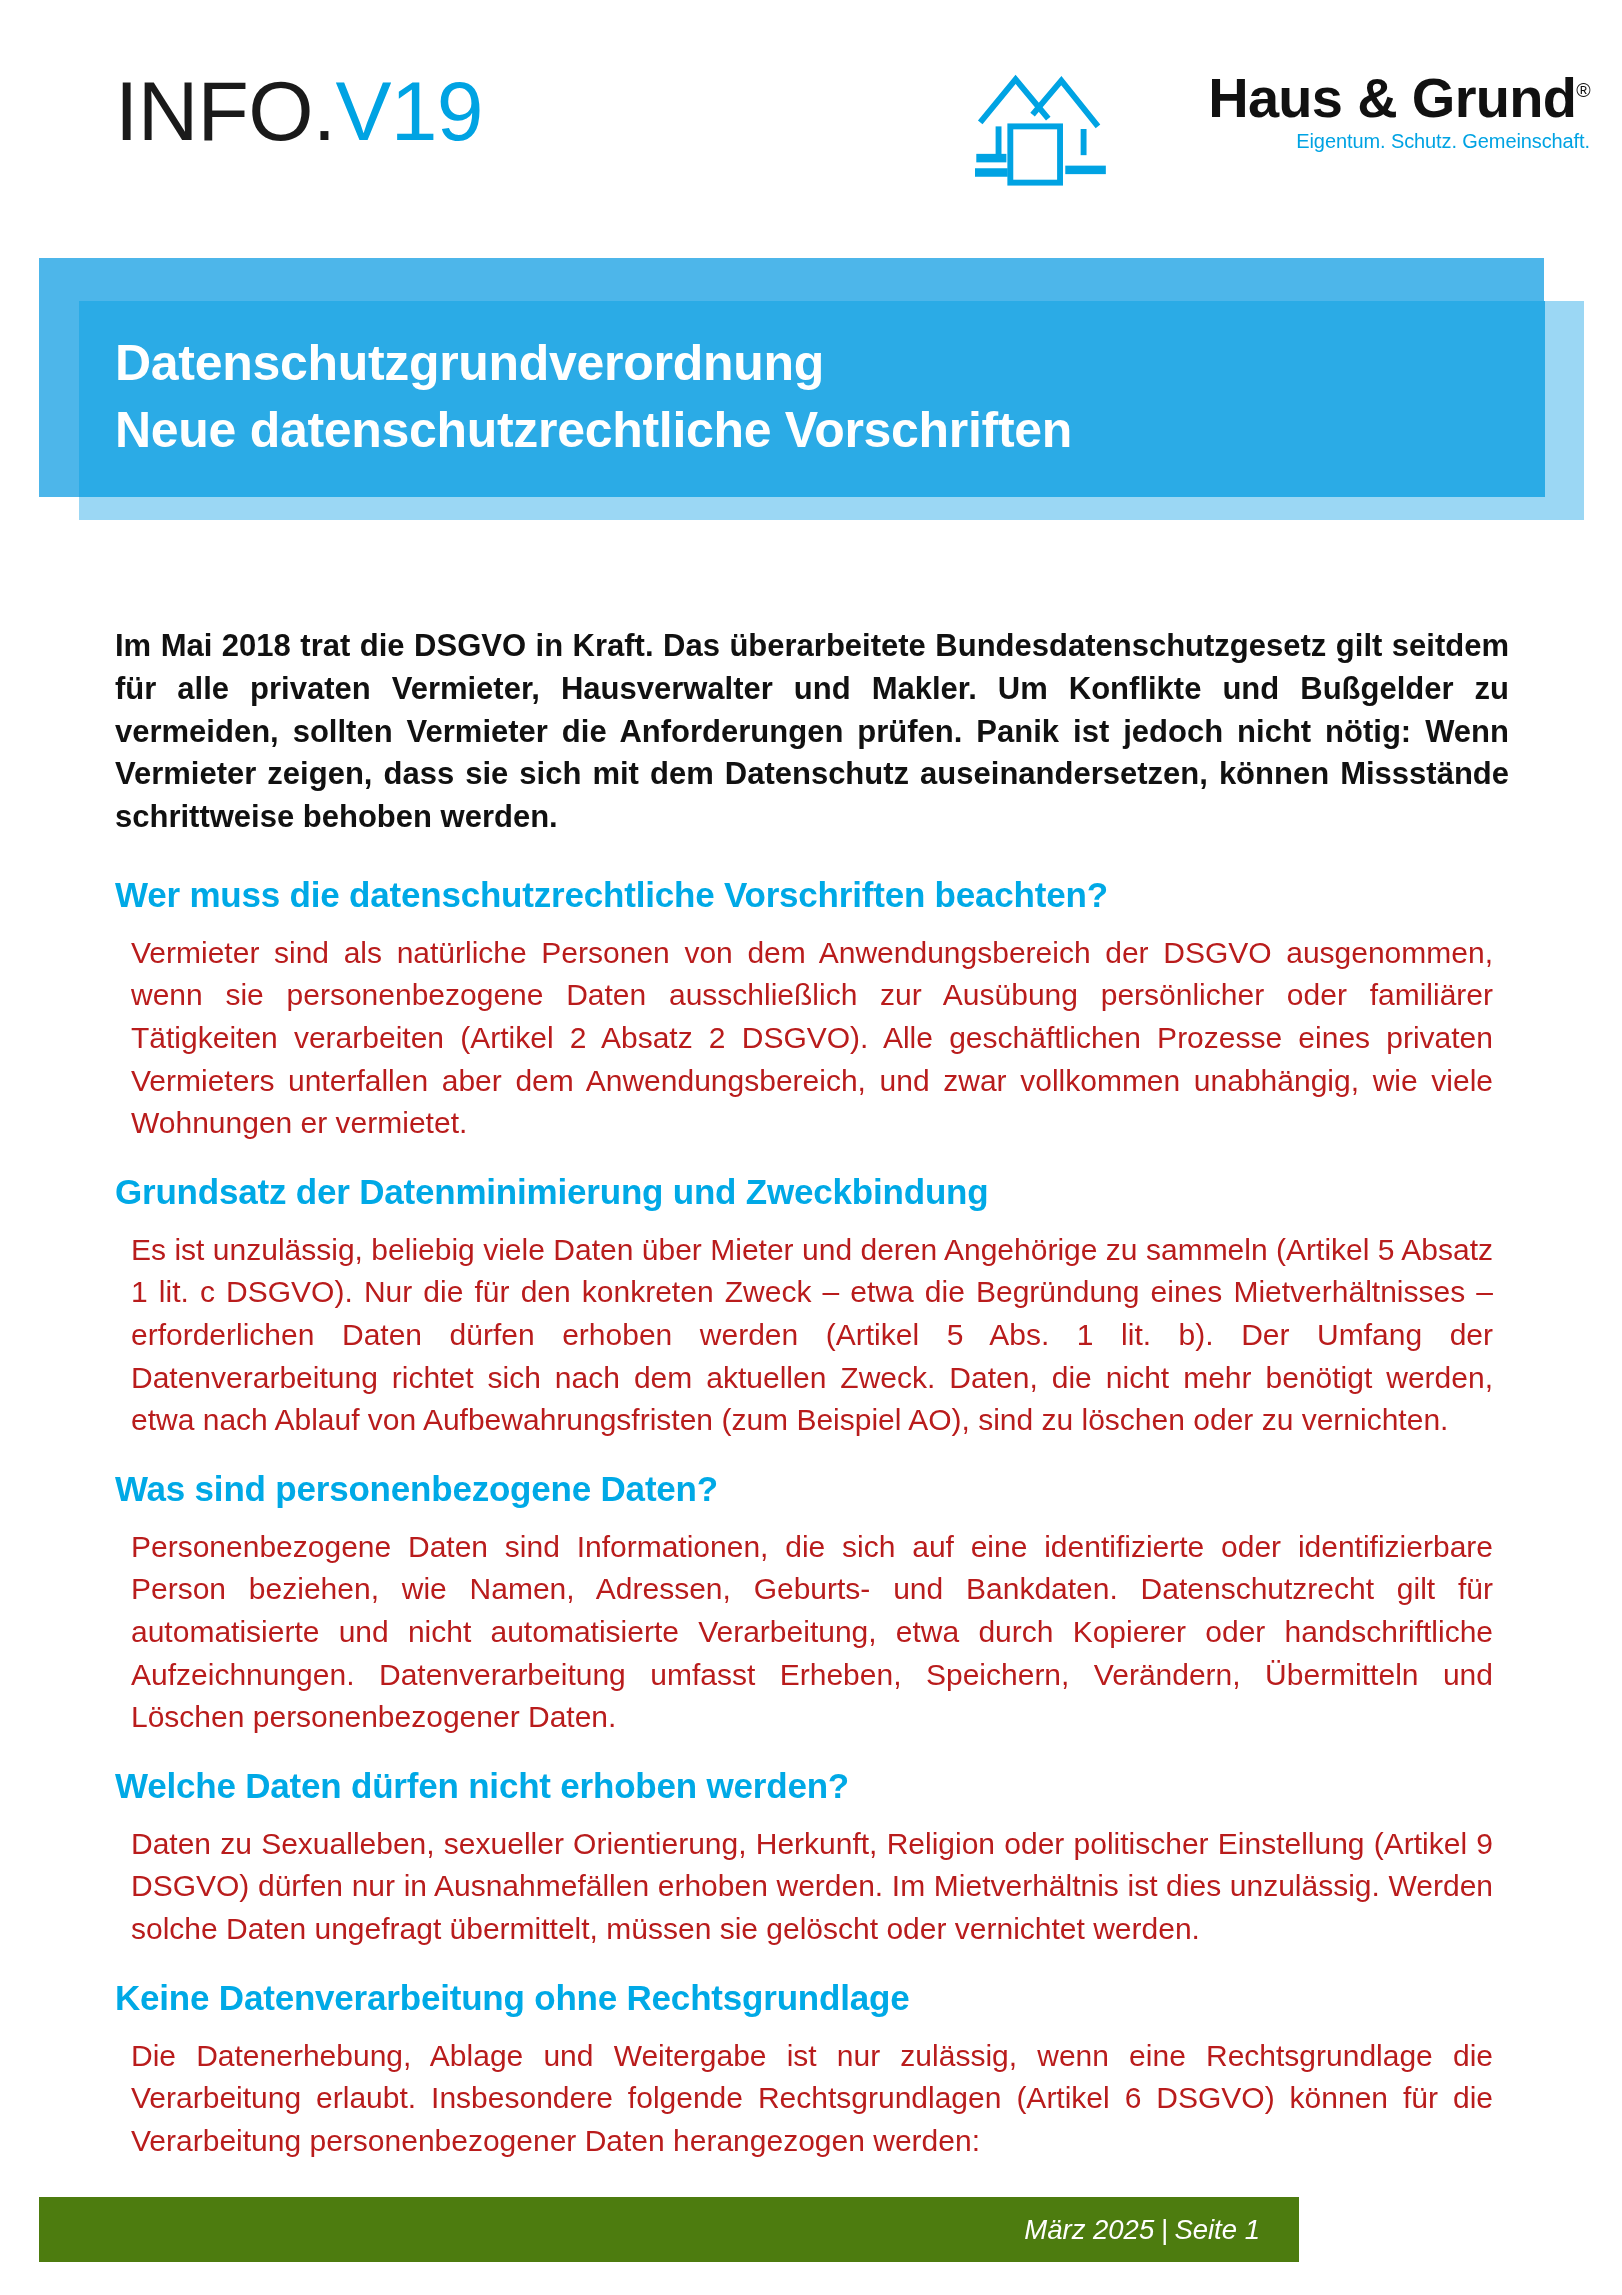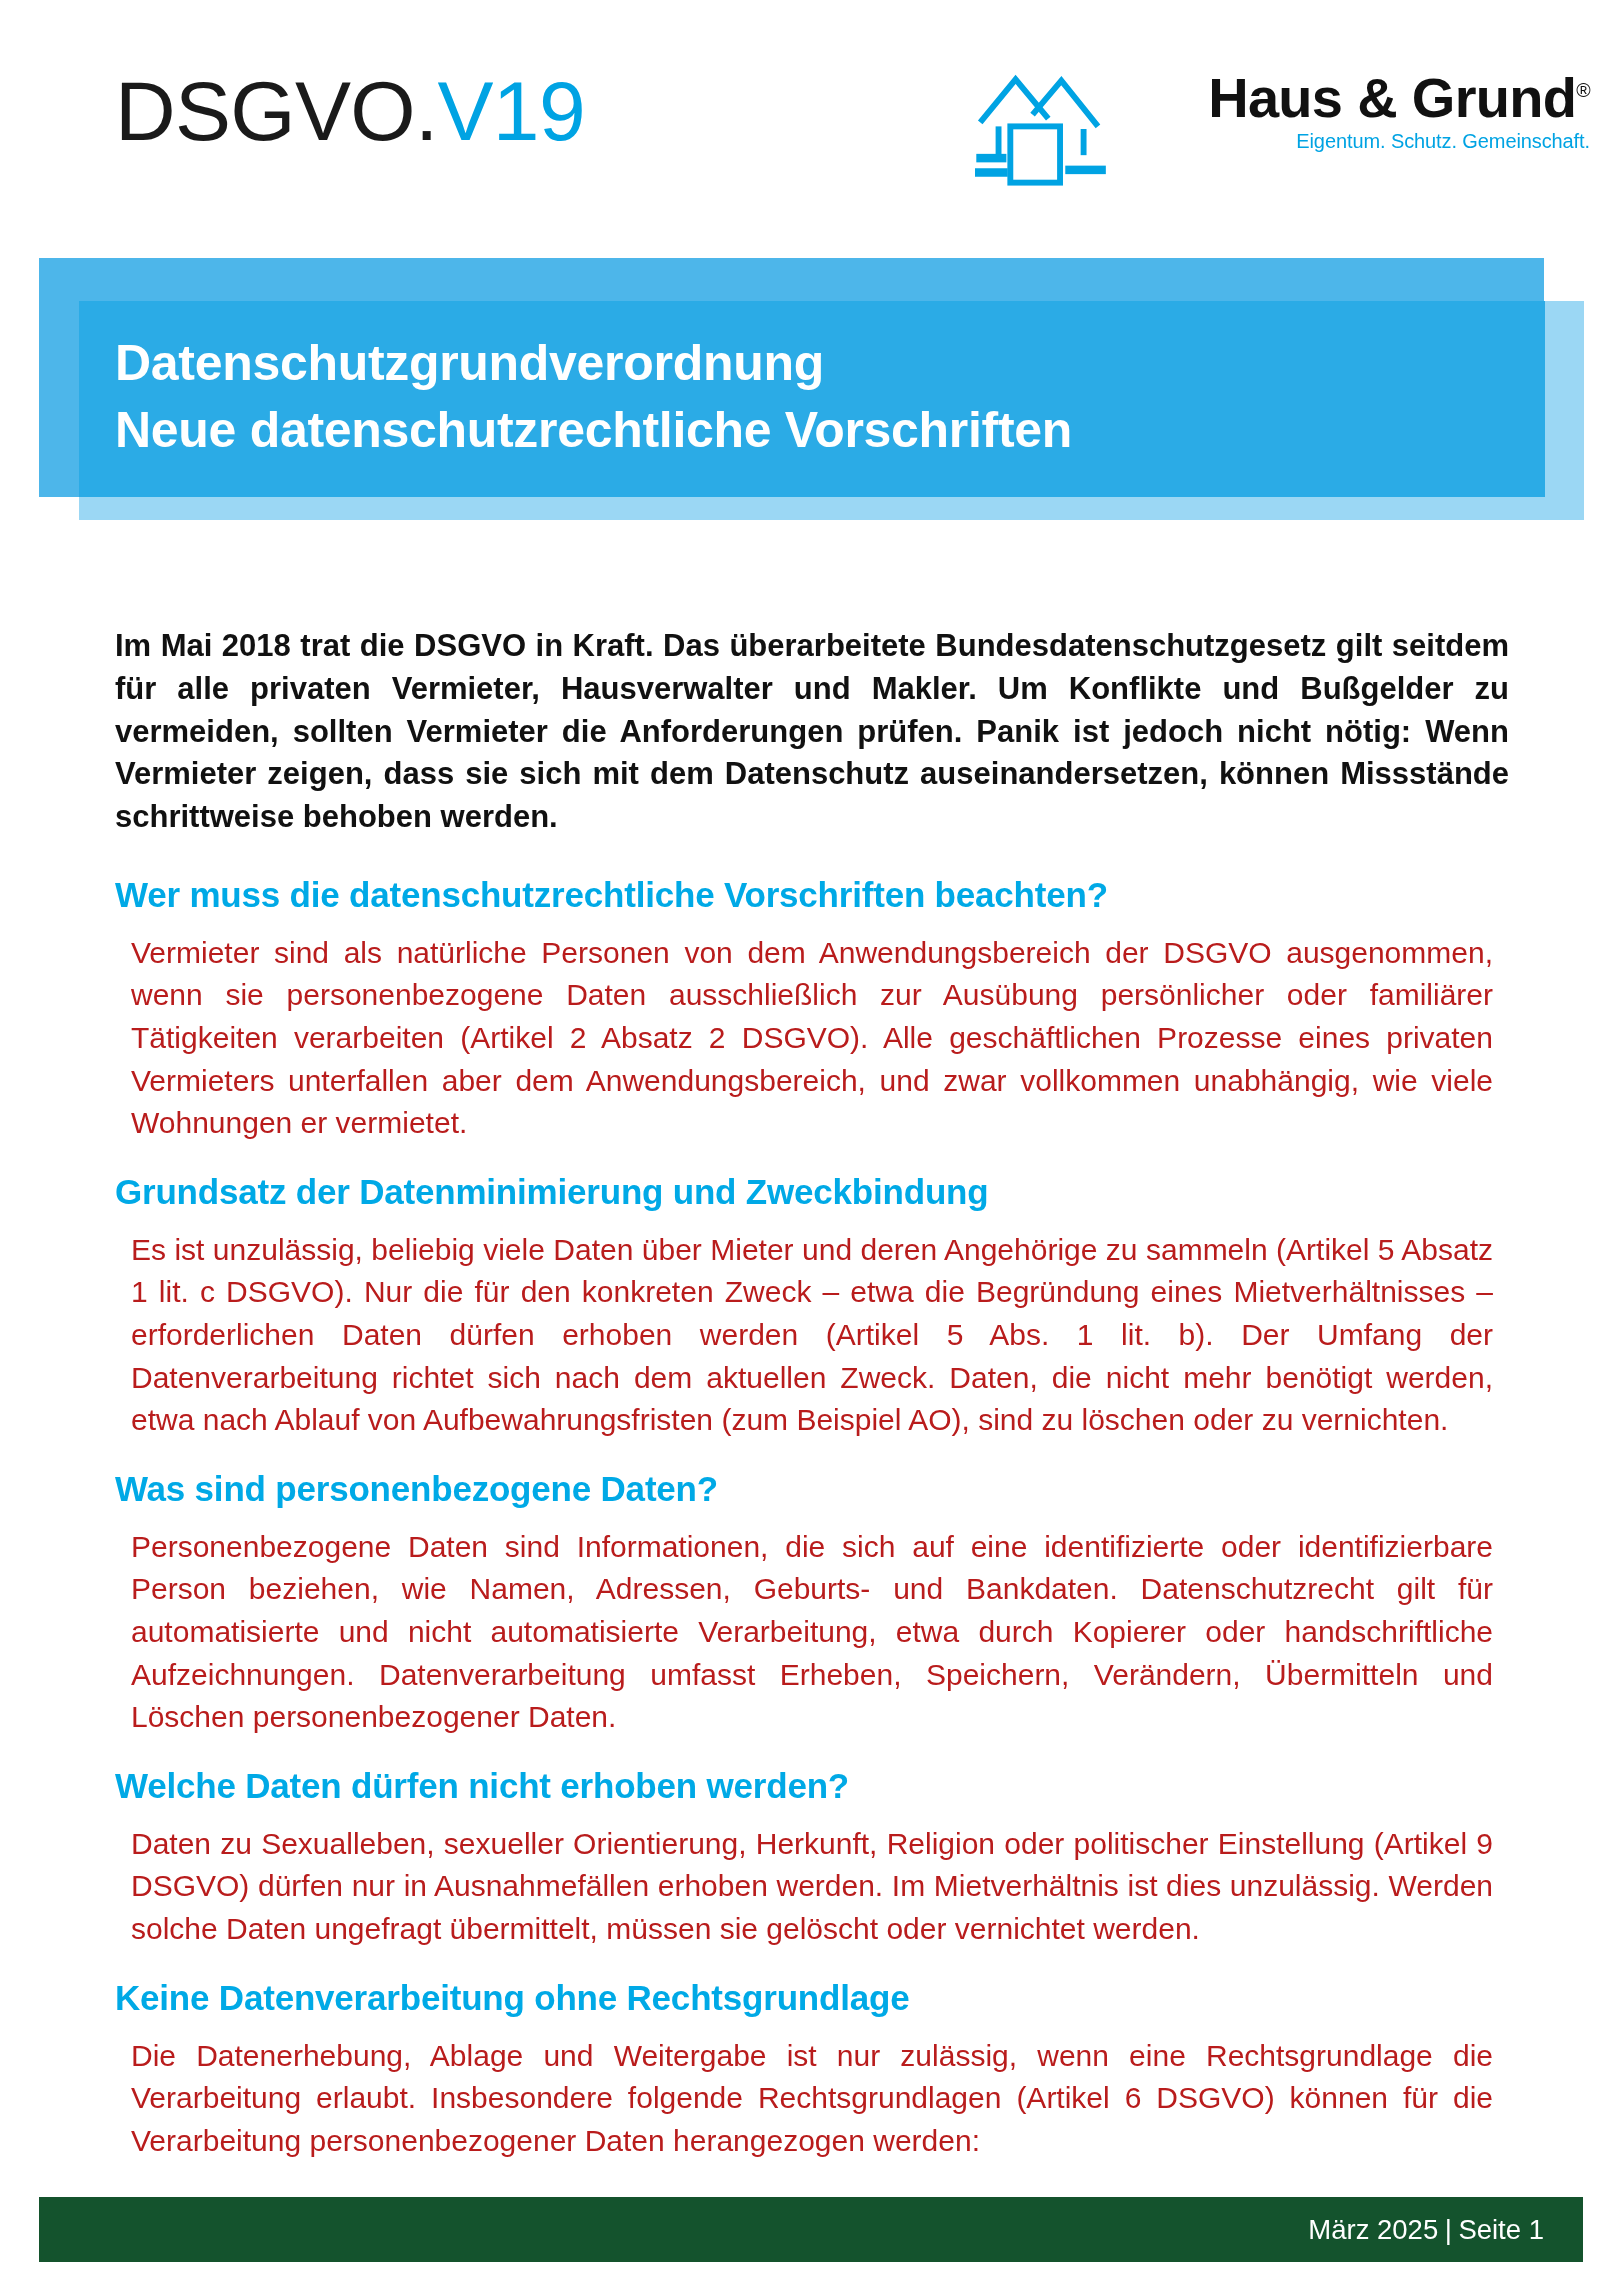--- a/index.html
+++ b/index.html
@@ -154,43 +154,44 @@
     color: #b91c1c;
     margin: 16px;
   }
   .section-body.last-left { text-align: justify; }
 
   
   .footer {
     position: absolute;
     left: 39px;
     top: 2197px;
-    width: 1544px;
+    width: 1260px;
     height: 65px;
-    background: #14532d;
+    background: #4d7c0f;
+    font-style: italic;
   }
   .footer-text {
     position: absolute;
     right: 39px;
     top: 0;
     height: 65px;
     line-height: 65px;
     color: #ffffff;
     font-size: 27.5px;
     white-space: nowrap;
   }
   .footer-sep { padding: 0 6.5px; }
 </style>
 </head>
 <body>
 
 <div class="header">
 
   <div class="info-logo">
-    <span class="part-dark">DSGVO.</span><span class="part-blue">V19</span>
+    <span class="part-dark">INFO.</span><span class="part-blue">V19</span>
   </div>
 
   <div class="brand">
     <div class="brand-mark">
       <svg viewBox="0 0 240 180" width="157" height="118" aria-hidden="true">
         <g fill="none" stroke="#00a3e3" stroke-width="9">
           <path d="M8 80 L62 14 L112 74"></path>
           <path d="M88 68 L132 16 L188 86"></path>
           <path d="M36 86 L36 132"></path>
           <path d="M166 90 L166 130"></path>

